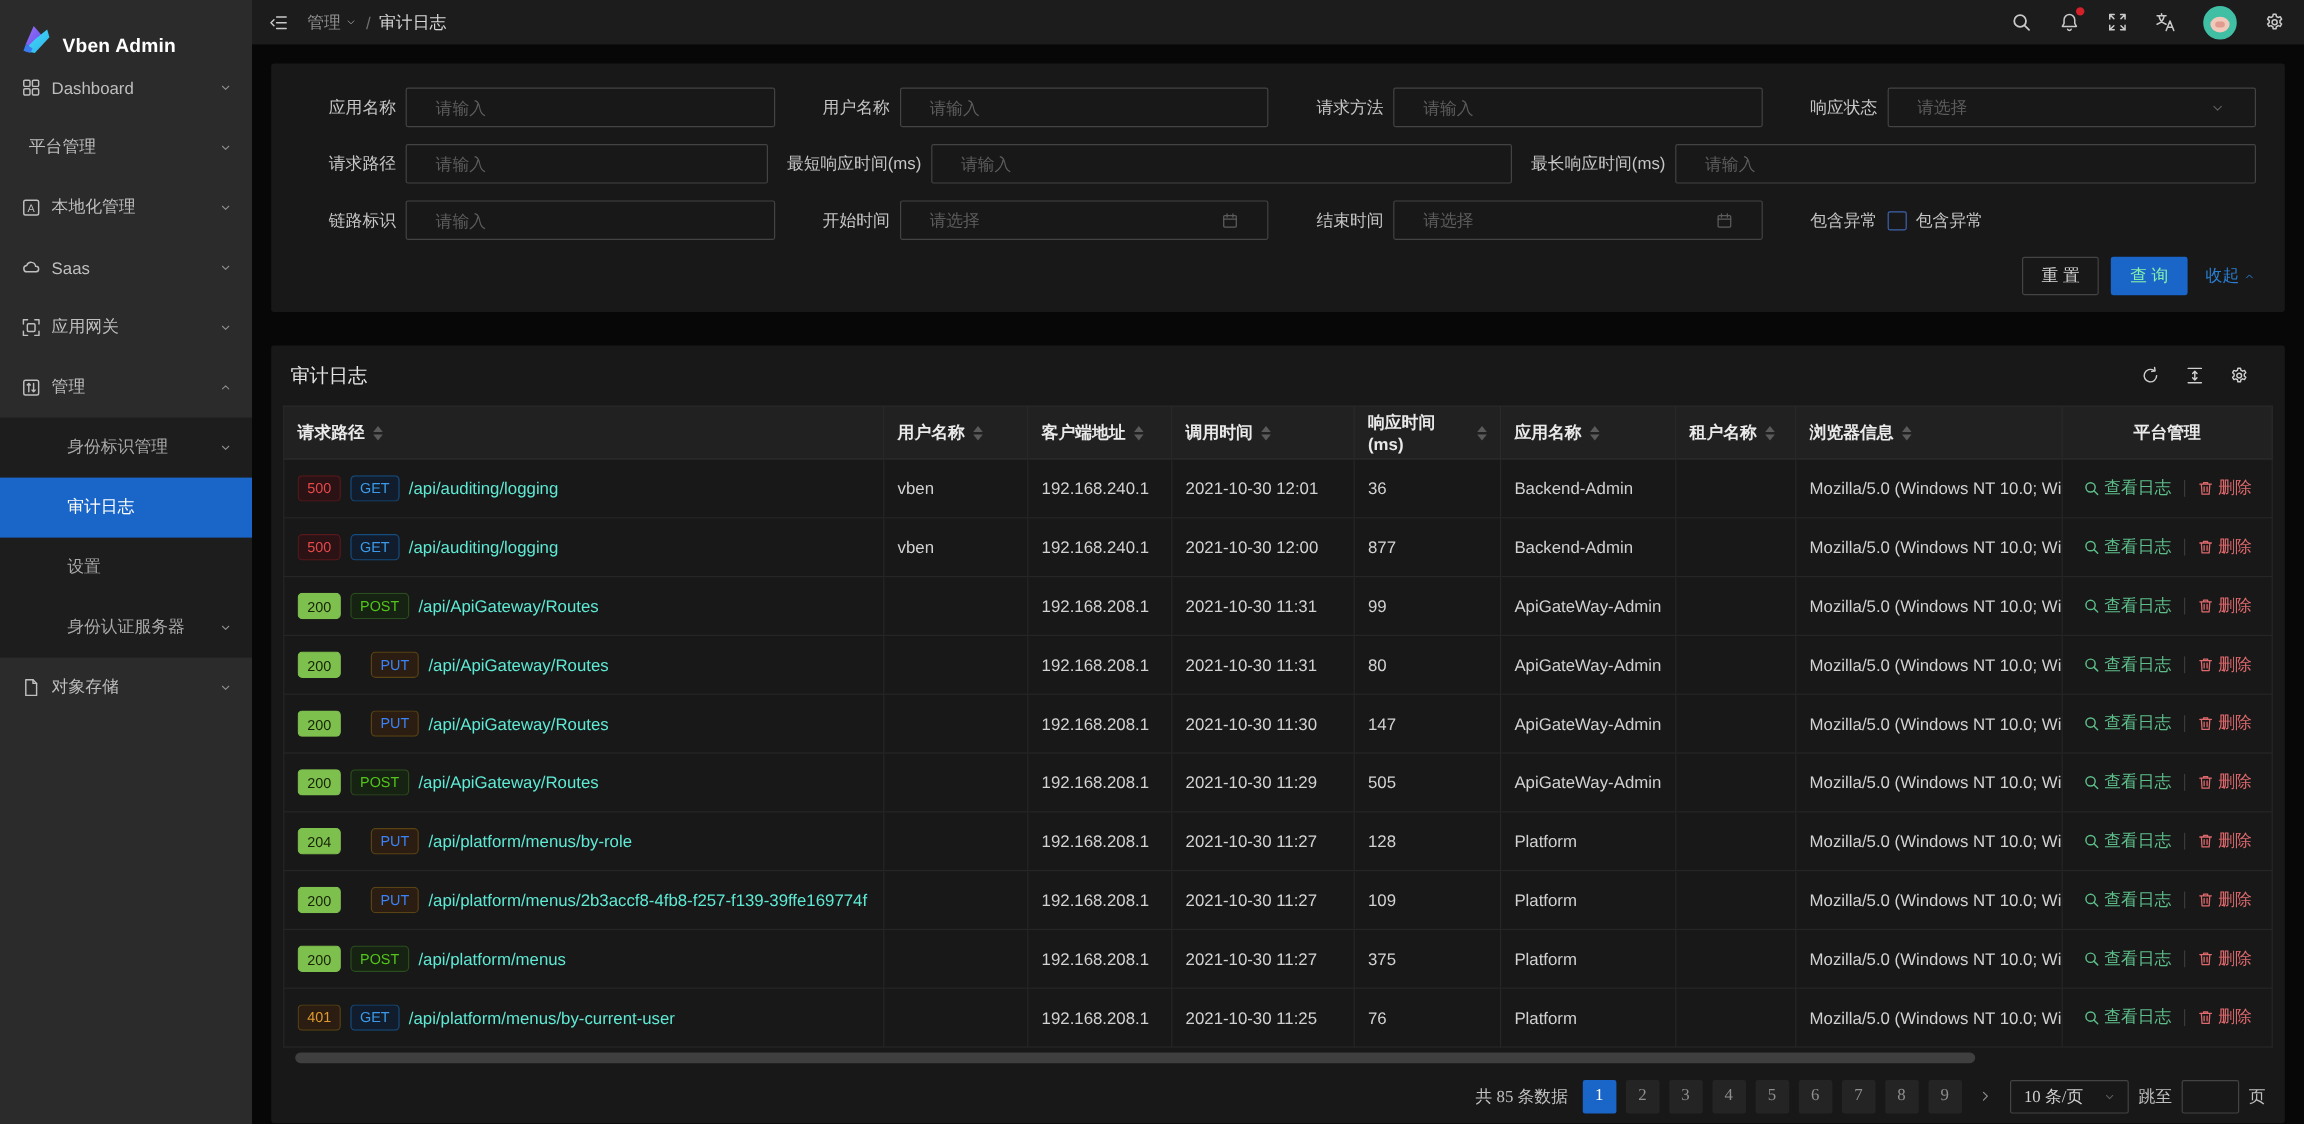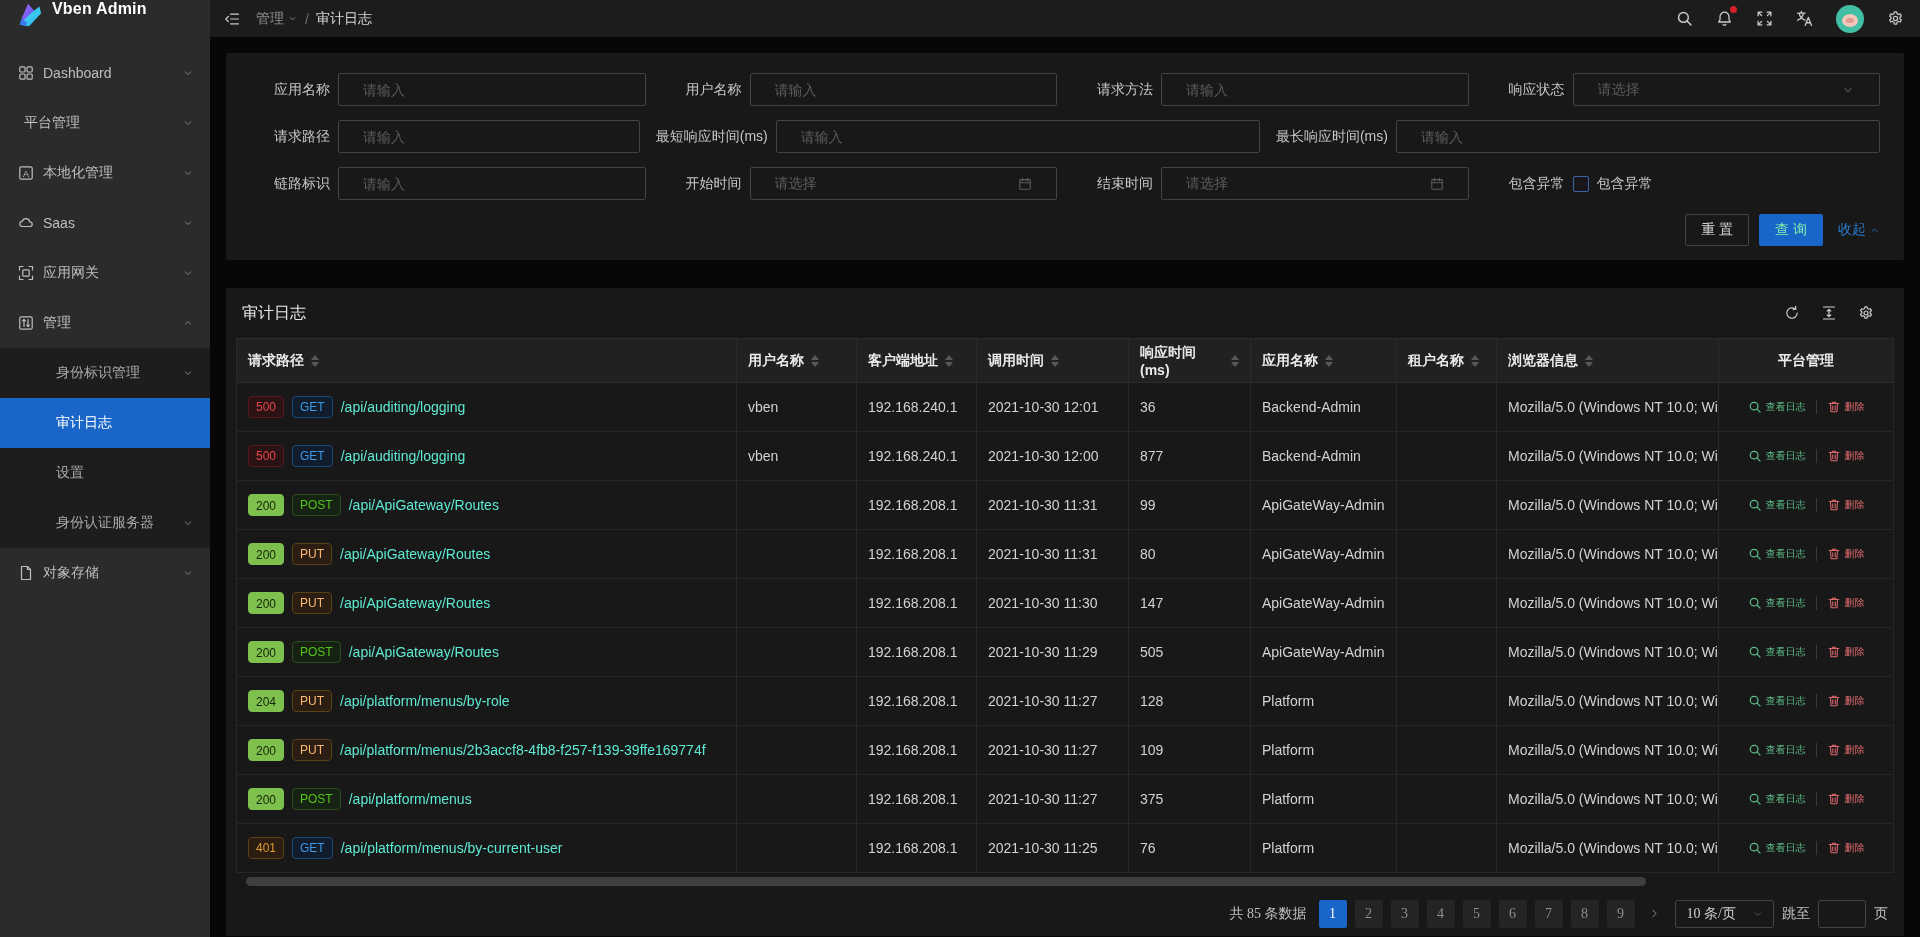--- a/index.html
+++ b/index.html
@@ -2,21 +2,21 @@
 <html><head>
 <meta charset="utf-8">
 <style>
   * { box-sizing: border-box; margin: 0; padding: 0; }
   html,body { width:1920px; height:937px; overflow:hidden; background:#070707;
     font-family:"Liberation Sans","DejaVu Sans",sans-serif; font-size:14px; }
   .app { display:flex; width:100%; height:100%; }
 
   
   .sidebar { width:210px; flex:none; background:#2b2b2b; display:flex; flex-direction:column; }
-  .logo { height:48px; display:flex; align-items:flex-start; padding-left:14px; gap:8px; cursor:pointer; }
+  .logo { height:48px; display:flex; align-items:flex-end; padding-left:14px; gap:8px; cursor:pointer; }
   .logo-text { color:#fff; font-size:16px; font-weight:bold; letter-spacing:.2px; }
   .menu { flex:1; overflow:hidden; }
   .menu-item { height:50px; display:flex; align-items:center; padding:0 14px 0 18px;
     color:#bfbfbf; cursor:pointer; }
   .menu-item .icon { width:16px; height:16px; margin-right:9px; color:#bfbfbf; flex:none; }
   .menu-item.noicon { padding-left:24px; }
   .menu-item .label { flex:1; white-space:nowrap; overflow:hidden; }
   .menu-item .chev { width:12px; height:12px; color:#8c8c8c; margin-right:2px; flex:none; }
   .menu-item .chev svg { width:12px; height:12px; }
   .submenu { background:#1d1d1d; }
@@ -91,23 +91,23 @@
     white-space:nowrap; overflow:hidden; }
   .cell-flex { display:flex; align-items:center; gap:8px; overflow:hidden; }
   .path { color:#5eead4;text-align:center; }
   .badge { display:inline-block; height:22px; line-height:20px; padding:0 7px; border-radius:4px;
     font-size:12px; border:1px solid transparent; flex:none; text-align:center; min-width:33px; }
   .st-error   { background:#2a1215; border-color:#58181c; color:#e84749; }
   .st-success { background:#7ec04e; border-color:#7ec04e; color:#182407; line-height:22px; }
   .st-warning { background:#2b1d11; border-color:#594214; color:#e09a2d; }
   .mt-get  { background:#111d2c; border-color:#164c7e; color:#3c9ae8; }
   .mt-post { background:#162312; border-color:#2b4c1e; color:#52c41a; }
-  .mt-put  { background:#2b1d11; border-color:#594214; color:#fdba74; }
+  .mt-put  { background:#2b1d11; border-color:#594214; color:#3b82f6;margin-left:17px; }
   .actions-flex { display:flex; align-items:center; justify-content:center; gap:10px; }
-  .action { display:flex; align-items:center; gap:4px; cursor:pointer; text-decoration:none; font-size:10px; }
+  .action { display:flex; align-items:center; gap:4px; cursor:pointer; text-decoration:none; font-size:14px; }
   .action .icon { display:flex; }
   .action .icon svg { width:14px; height:14px; }
   .action.view { color:#5dbe8a; }
   .action.del { color:#df6a6e; }
   .vdiv { width:1px; height:14px; background:#3a3a3a; flex:none; }
 
   .hscroll { height:9px; margin:4px 10px 5px; position:relative; }
   .hthumb { position:absolute; left:0; top:0; height:9px; width:85.5%; background:#3f3f3f; border-radius:5px; cursor:pointer; }
 
   .pagination { display:flex; align-items:center; justify-content:flex-end; gap:8px; height:45px;

